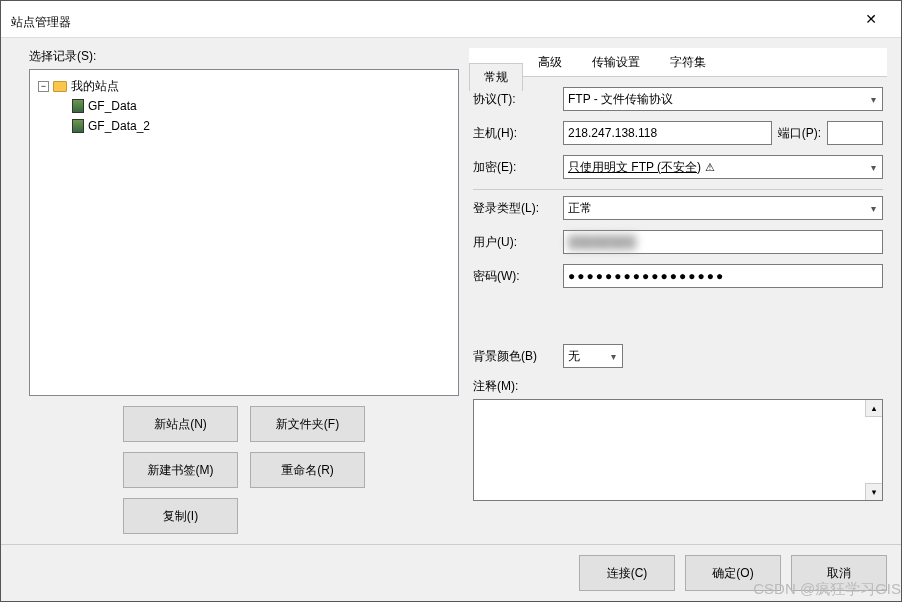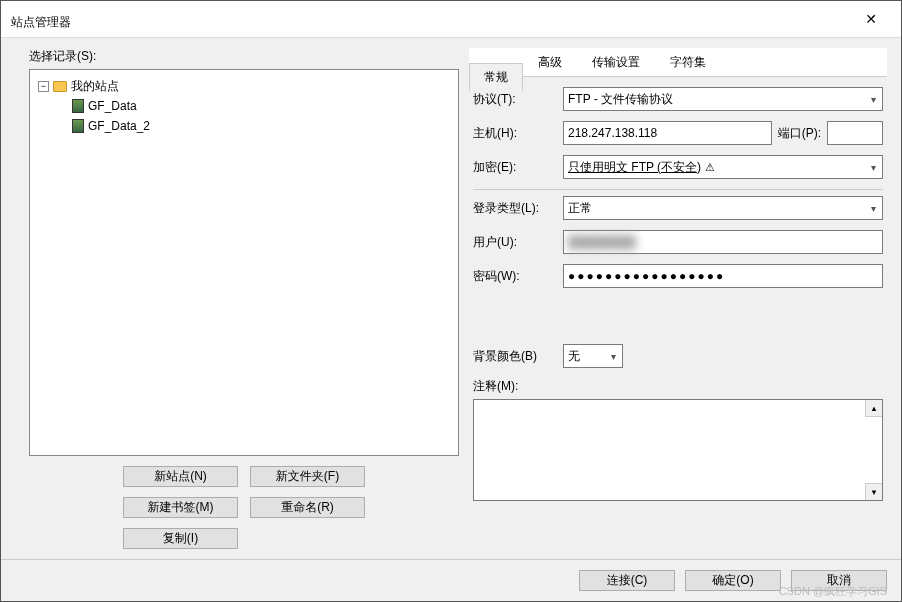--- a/index.html
+++ b/index.html
@@ -12,21 +12,21 @@
 .left-pane { width: 430px; display:flex; flex-direction:column; }
 .label-row { margin-bottom: 4px; }
 .tree-box { flex:1; background:#fff; border:1px solid #828790; padding: 6px; overflow:auto; }
 .tree-item { display:flex; align-items:center; height: 20px; gap: 4px; }
 .tree-indent0 { padding-left: 2px; }
 .tree-indent1 { padding-left: 36px; }
 .tree-toggle { width:11px; height:11px; border:1px solid #888; display:flex; align-items:center; justify-content:center; font-size:9px; line-height:1; }
 .folder-icon { width:14px; height:11px; background:#f9c74f; border:1px solid #c9972c; border-radius:1px; }
 .site-icon { width:12px; height:14px; background: linear-gradient(#6a994e,#386641); border:1px solid #333; }
 .button-grid { display:grid; grid-template-columns: 1fr 1fr; gap: 10px 12px; padding: 10px 94px 10px 94px; }
-.btn { height: 21px; background: #e1e1e1; border:1px solid #adadad; cursor:pointer; display:flex; align-items:center; justify-content:center;text-align:center; }
+.btn { height: 36px; background: #e1e1e1; border:1px solid #adadad; cursor:pointer; display:flex; align-items:center; justify-content:center;text-align:center; }
 .right-pane { flex:1; display:flex; flex-direction:column; }
 .tabs { display:flex; background:#fff; border-bottom:1px solid #ccc; }
 .tab { padding: 5px 14px; border:1px solid transparent; border-bottom:none; cursor:pointer; position:relative; }
 .tab.active { background:#f0f0f0; border-color:#ccc; top:15px; }
 .form-area { padding: 10px 4px; }
 .form-row { display:flex; align-items:center; margin-bottom: 10px; gap: 6px; }
 .form-label { width: 84px; }
 .form-label-wide { width: 84px; }
 .select, .input { height: 24px; background:#fff; border:1px solid #7a7a7a; padding: 0 4px; display:flex; align-items:center; }
 .select { position:relative; }
@@ -37,21 +37,21 @@
 .divider { height:1px; background:#ccc; margin: 6px 0; }
 .warn-icon { margin-left:4px; font-size:11px; }
 .pw-dots { letter-spacing: 2px; }
 .bg-select { width:60px; }
 .textarea-box { background:#fff; border:1px solid #7a7a7a; height: 102px; position:relative; }
 .scroll-up, .scroll-down { position:absolute; right:0; width:17px; height:17px; background:#f0f0f0; border-left:1px solid #ccc; display:flex; align-items:center; justify-content:center; font-size:9px; }
 .scroll-up { top:0; border-bottom:1px solid #ccc; }
 .scroll-down { bottom:0; border-top:1px solid #ccc; }
 .footer { border-top:1px solid #ccc; padding: 10px 14px; display:flex; justify-content:flex-end; gap:10px; position:relative; }
 .footer .btn { width: 96px; }
-.watermark { position:absolute; right:14px; bottom:2px; color:#bbb; font-size:11px; pointer-events:none; }
+.watermark { position:absolute; right:0; bottom:2px; color:#bbb; font-size:15px; pointer-events:none; }
 .blurred { filter: blur(4px); color:#aaa; }
 .underline { text-decoration: underline; }
 </style>
 </head>
 <body>
 
 <div class="window">
   <div class="titlebar">
     <span class="titlebar-text">站点管理器</span>
     <div class="close-btn">✕</div>

